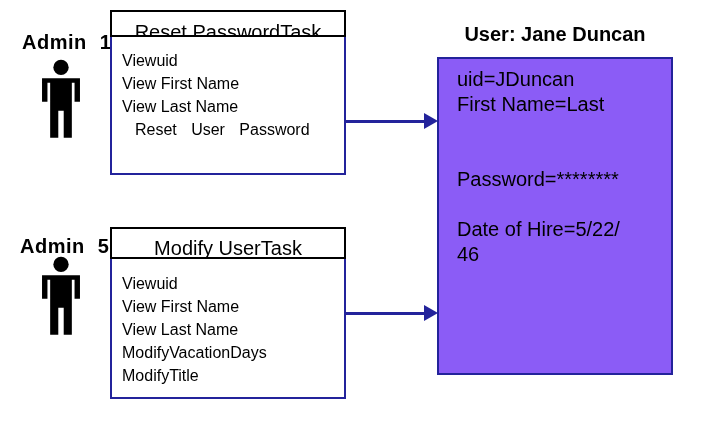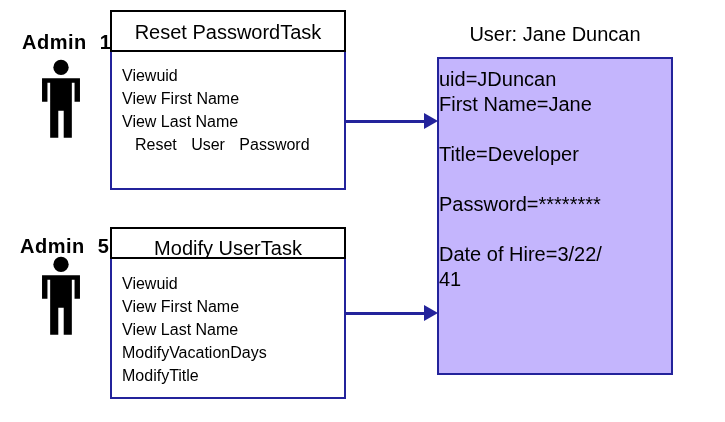--- a/index.html
+++ b/index.html
@@ -12,38 +12,38 @@
   .actor-label {
     position:absolute; font-weight:bold; font-size:20px; word-spacing:7px;
     letter-spacing:.5px; white-space:pre;
   }
   .person { position:absolute; width:56px; height:82px; }
   .person svg { width:100%; height:100%; display:block; }
 
   .task-box { position:absolute; left:110px; width:236px; }
   .task-header {
     box-sizing:border-box; border:2px solid #000; background:#fff;
-    font-size:20px; text-align:center; line-height:40px; height:42px;
+    font-size:20px; text-align:center; line-height:40px; height:27px;
     white-space:nowrap; overflow:hidden;
   }
   .task-body {
     box-sizing:border-box; border:2px solid var(--navy); border-top:none;
     background:#fff; padding:12px 0 0 10px;
   }
   .tline { height:23px; font-size:16px; line-height:23px; white-space:pre; }
   .spread { word-spacing:0.62em;margin-left:13px; }
 
   .user-title {
     position:absolute; left:437px; top:23px; width:236px; text-align:center;
-    font-weight:normal; font-size:20px; white-space:nowrap;
+    font-weight:bold; font-size:20px; white-space:nowrap;
   }
   .user-box {
     position:absolute; left:437px; top:57px; width:236px; height:318px;
-    box-sizing:border-box; border:2px solid var(--navy); background:#c4b5fd;
-    padding:8px 6px 0 0;
+    box-sizing:border-box; border:2px solid var(--navy); background:#8b5cf6;
+    padding:8px 6px 0 18px;
   }
   .uline { height:25px; font-size:20px; line-height:25px; white-space:pre; }
 
   .arrow-line { position:absolute; height:3px; background:var(--navy); }
   .arrow-head {
     position:absolute; width:0; height:0;
     border-left:14px solid var(--navy);
     border-top:8px solid transparent; border-bottom:8px solid transparent;
   }
 </style>
@@ -95,24 +95,23 @@
   </div>
 
   <div>
     <div class="arrow-line" style="left:346px; top:312px; width:78px;"></div>
     <div class="arrow-head" style="left:424px; top:305px;"></div>
   </div>
 
   <div class="user-title">User: Jane Duncan</div>
   <div class="user-box">
     <div class="uline">uid=JDuncan</div>
-    <div class="uline">First Name=Jane</div>
+    <div class="uline">First Name=Last</div>
     <div class="uline"></div>
-    <div class="uline">Title=Developer</div>
     <div class="uline"></div>
     <div class="uline">Password=********</div>
     <div class="uline"></div>
-    <div class="uline">Date of Hire=3/22/</div>
-    <div class="uline">41</div>
+    <div class="uline">Date of Hire=5/22/</div>
+    <div class="uline">46</div>
     <div class="uline"></div>
   </div>
 
 </div>
 
 </body></html>

